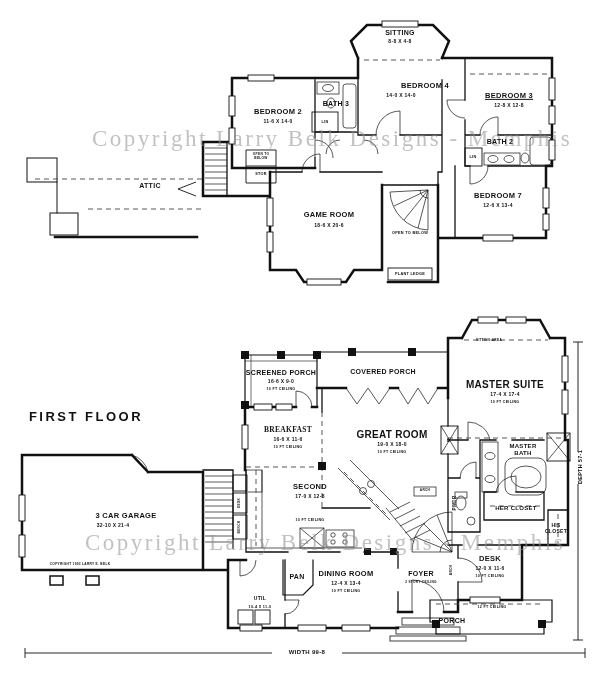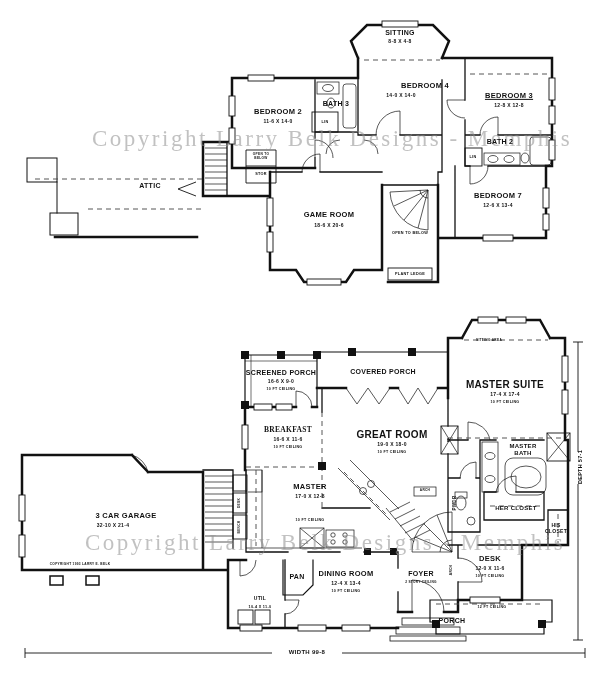--- a/index.html
+++ b/index.html
@@ -232,35 +232,36 @@
 <div class="lbl tiny" style="left:325px;top:122px;">LIN</div>
 <div class="lbl tiny" style="left:473px;top:157px;">LIN</div>
 <div class="lbl s7" style="left:150px;top:186px;">ATTIC</div>
 <div class="lbl tiny" style="left:261px;top:174px;">STOR</div>
 <div class="lbl micro wrap" style="left:261px;top:157px;width:26px;">OPEN TO BELOW</div>
 <div class="lbl" style="left:329px;top:215px;">GAME ROOM</div>
 <div class="lbl dims" style="left:329px;top:226px;">18-6 X 20-6</div>
 <div class="lbl tiny" style="left:410px;top:233px;">OPEN TO BELOW</div>
 <div class="lbl tiny" style="left:410px;top:274px;">PLANT LEDGE</div>
 
+<div class="lbl title" style="left:86px;top:417px;">FIRST FLOOR</div>
 <div class="lbl s7" style="left:281px;top:373px;">SCREENED PORCH</div>
 <div class="lbl dims" style="left:281px;top:382px;">16-6 X 9-0</div>
 <div class="lbl ceil" style="left:281px;top:390px;">10 FT CEILING</div>
 <div class="lbl s7" style="left:383px;top:372px;">COVERED PORCH</div>
 <div class="lbl micro" style="left:489px;top:341px;">SITTING AREA</div>
 <div class="lbl s85" style="left:505px;top:384px;">MASTER SUITE</div>
 <div class="lbl dims" style="left:505px;top:395px;">17-4 X 17-4</div>
 <div class="lbl ceil" style="left:505px;top:403px;">10 FT CEILING</div>
 <div class="lbl" style="left:288px;top:430px;font-family:Liberation Serif, serif;">BREAKFAST</div>
 <div class="lbl dims" style="left:288px;top:440px;">16-6 X 11-6</div>
 <div class="lbl ceil" style="left:288px;top:448px;">10 FT CEILING</div>
 <div class="lbl s85" style="left:392px;top:434px;">GREAT ROOM</div>
 <div class="lbl dims" style="left:392px;top:445px;">19-0 X 18-0</div>
 <div class="lbl ceil" style="left:392px;top:453px;">10 FT CEILING</div>
-<div class="lbl" style="left:310px;top:487px;">MASTER</div>
+<div class="lbl" style="left:310px;top:487px;">SECOND</div>
 <div class="lbl dims" style="left:310px;top:497px;">17-0 X 12-8</div>
 <div class="lbl ceil" style="left:310px;top:521px;">10 FT CEILING</div>
 <div class="lbl wrap" style="left:523px;top:450px;width:38px;font-size:6px;">MASTER BATH</div>
 <div class="lbl" style="left:516px;top:508px;font-size:6px;">HER CLOSET</div>
 <div class="lbl wrap" style="left:556px;top:528px;width:28px;font-size:5px;">HIS CLOSET</div>
 <div class="lbl vert" style="left:455px;top:503px;font-size:4.5px;">PWDR</div>
 <div class="lbl vert micro" style="left:450px;top:440px;">FP</div>
 <div class="lbl micro" style="left:425px;top:491px;">ARCH</div>
 <div class="lbl vert micro" style="left:452px;top:570px;">ARCH</div>
 <div class="lbl vert micro" style="left:240px;top:503px;">DESK</div>

